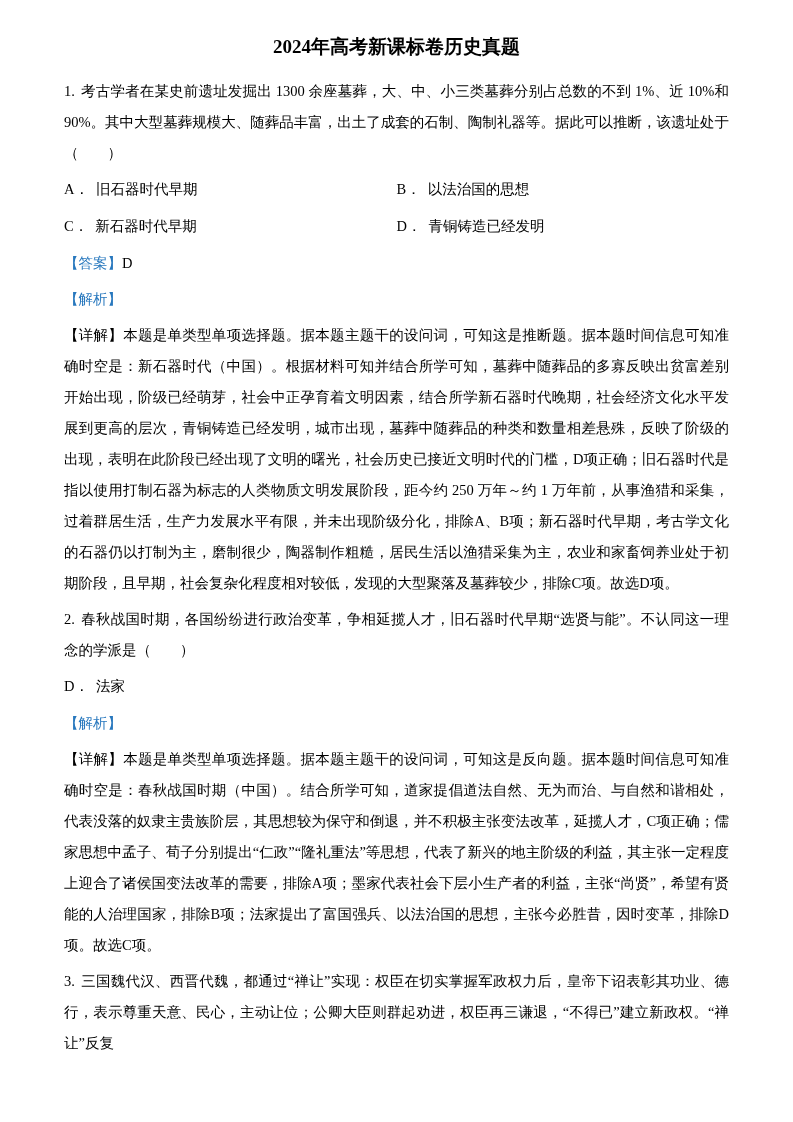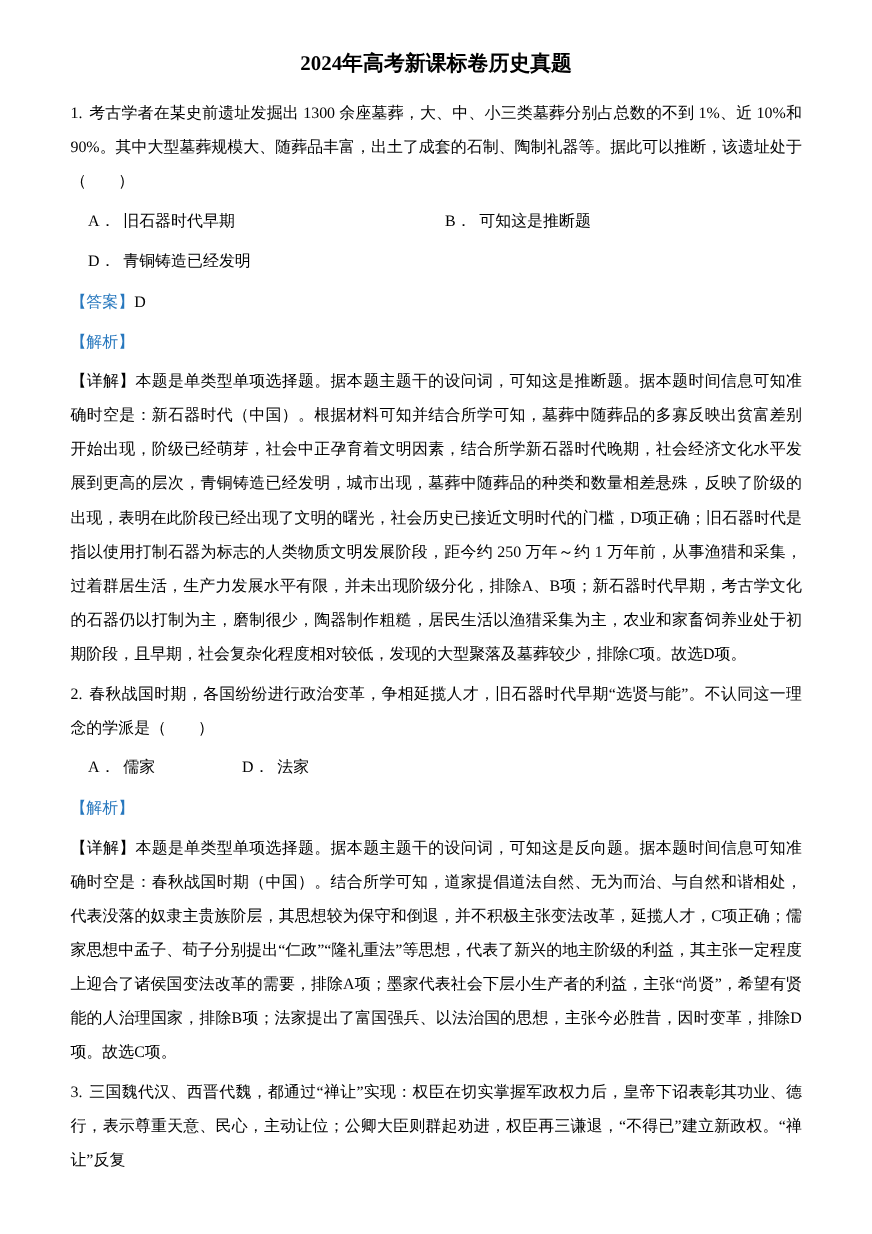--- a/index.html
+++ b/index.html
@@ -12,40 +12,40 @@
     width: 793px;
     height: 1122px;
     overflow: hidden;
     font-family: "Liberation Serif", serif;
     color: #000000;
   }
   .page {
     box-sizing: border-box;
     width: 793px;
     height: 1122px;
-    padding: 44px 64px 0 64px;
+    padding: 32px 64px 0 64px;
     font-size: 14.5px;
     line-height: 31px;
   }
   h1.doc-title {
     font-size: 19px;
     font-weight: bold;
     text-align: center;
     margin: 0 0 14px 0;
     line-height: 30px;
   }
   .para {
     margin: 0 0 5px 0;
     text-align: justify;
   }
   .qnum { margin-right: 6px; }
   .opt-row {
     display: flex;
     flex-wrap: nowrap;
-    margin: 0 0 6px 16px;
+    margin: 0 0 6px 0;
   }
   .opt { margin: 0; white-space: nowrap; }
   .cols2 .opt { width: 50.5%; }
   .cols4 .opt-a { width: 140px; }
   .cols4 .opt-b { width: 185px; }
   .cols4 .opt-c { width: 168px; }
   .cols4 .opt-d { width: auto; }
   .opt-label { margin-right: 7px; }
   .accent { color: var(--accent); font-family: Liberation Serif, serif; }
   .question { margin: 0; }
@@ -55,36 +55,36 @@
 
 <main class="page">
 
   <h1 class="doc-title">2024年高考新课标卷历史真题</h1>
 
   <section class="question">
     <p class="para"><span class="qnum">1.</span><span>考古学者在某史前遗址发掘出 1300 余座墓葬，大、中、小三类墓葬分别占总数的不到 1%、近 10%和 90%。其中大型墓葬规模大、随葬品丰富，出土了成套的石制、陶制礼器等。据此可以推断，该遗址处于（　　）</span></p>
 
     <div class="opt-row cols2">
       <p class="opt"><span class="opt-label">A．</span><span>旧石器时代早期</span></p>
-      <p class="opt"><span class="opt-label">B．</span><span>可知这是推断题</span></p>
+      <p class="opt"><span class="opt-label">B．</span><span>以法治国的思想</span></p>
     </div>
     <div class="opt-row cols2">
+      <p class="opt"><span class="opt-label">C．</span><span>新石器时代早期</span></p>
       <p class="opt"><span class="opt-label">D．</span><span>青铜铸造已经发明</span></p>
     </div>
 
     <p class="para"><span class="accent">【答案】</span><span>D</span></p>
     <p class="para accent">【解析】</p>
     <p class="para"><span>【详解】</span><span>本题是单类型单项选择题。据本题主题干的设问词，可知这是推断题。据本题时间信息可知准确时空是：新石器时代（中国）。根据材料可知并结合所学可知，墓葬中随葬品的多寡反映出贫富差别开始出现，阶级已经萌芽，社会中正孕育着文明因素，结合所学新石器时代晚期，社会经济文化水平发展到更高的层次，青铜铸造已经发明，城市出现，墓葬中随葬品的种类和数量相差悬殊，反映了阶级的出现，表明在此阶段已经出现了文明的曙光，社会历史已接近文明时代的门槛，D项正确；旧石器时代是指以使用打制石器为标志的人类物质文明发展阶段，距今约 250 万年～约 1 万年前，从事渔猎和采集，过着群居生活，生产力发展水平有限，并未出现阶级分化，排除A、B项；新石器时代早期，考古学文化的石器仍以打制为主，磨制很少，陶器制作粗糙，居民生活以渔猎采集为主，农业和家畜饲养业处于初期阶段，且早期，社会复杂化程度相对较低，发现的大型聚落及墓葬较少，排除C项。故选D项。</span></p>
   </section>
 
   <section class="question">
     <p class="para"><span class="qnum">2.</span><span>春秋战国时期，各国纷纷进行政治变革，争相延揽人才，旧石器时代早期“选贤与能”。不认同这一理念的学派是（　　）</span></p>
 
     <div class="opt-row cols4">
-      <p class="opt opt-a"><span class="opt-label">A．</span><span>儒家</span></p>
       <p class="opt opt-d"><span class="opt-label">D．</span><span>法家</span></p>
     </div>
 
     <p class="para accent">【解析】</p>
     <p class="para"><span>【详解】</span><span>本题是单类型单项选择题。据本题主题干的设问词，可知这是反向题。据本题时间信息可知准确时空是：春秋战国时期（中国）。结合所学可知，道家提倡道法自然、无为而治、与自然和谐相处，代表没落的奴隶主贵族阶层，其思想较为保守和倒退，并不积极主张变法改革，延揽人才，C项正确；儒家思想中孟子、荀子分别提出“仁政”“隆礼重法”等思想，代表了新兴的地主阶级的利益，其主张一定程度上迎合了诸侯国变法改革的需要，排除A项；墨家代表社会下层小生产者的利益，主张“尚贤”，希望有贤能的人治理国家，排除B项；法家提出了富国强兵、以法治国的思想，主张今必胜昔，因时变革，排除D项。故选C项。</span></p>
   </section>
 
   <section class="question">
     <p class="para"><span class="qnum">3.</span><span>三国魏代汉、西晋代魏，都通过“禅让”实现：权臣在切实掌握军政权力后，皇帝下诏表彰其功业、德行，表示尊重天意、民心，主动让位；公卿大臣则群起劝进，权臣再三谦退，“不得已”建立新政权。“禅让”反复</span></p>
   </section>

